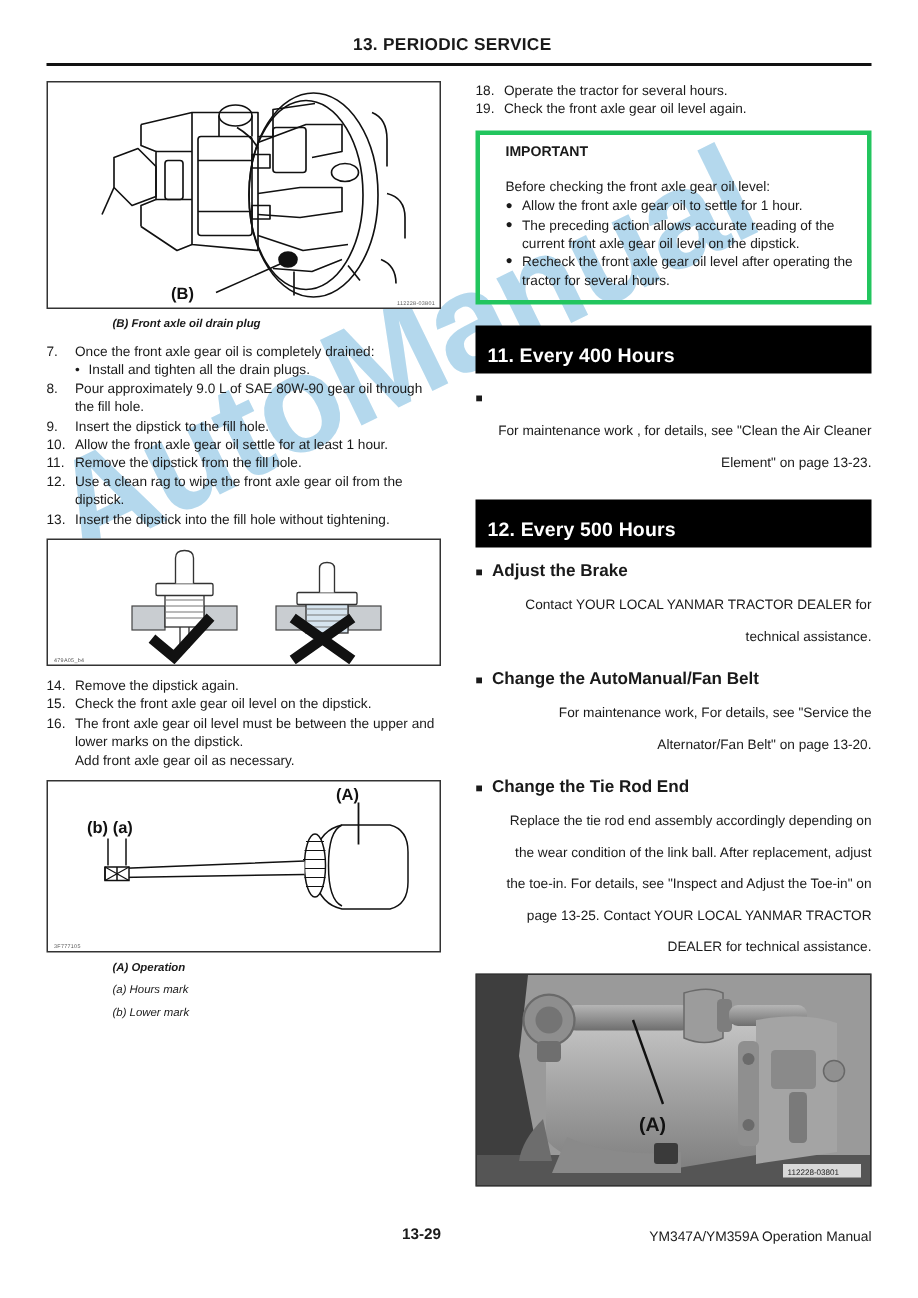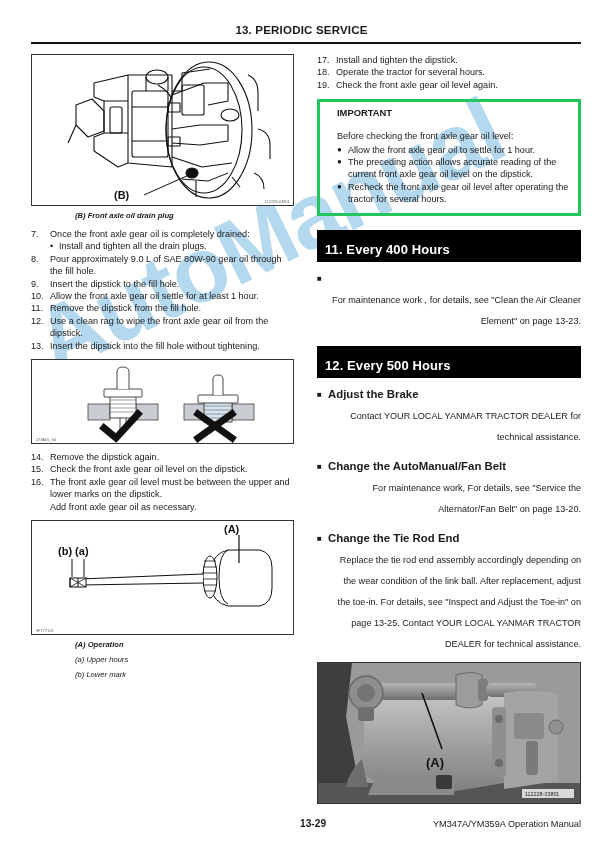--- a/index.html
+++ b/index.html
@@ -54,21 +54,21 @@
           padding:12px 8px 5px 8px;margin:14px 0 9px 0;letter-spacing:.1px;}
   .subhead{font-weight:bold;font-size:11.4px;line-height:14px;margin:0 0 4px 0;
            display:flex;align-items:flex-start;}
   .subhead .sq{width:11px;flex:0 0 11px;font-size:8px;line-height:15px;}
   .subhead .st{flex:1;}
   .body-txt{font-size:9.1px;line-height:21px;margin:0 0 0 12px;text-align:right;}
   .gap{height:11px;}
   .gap-s{height:7px;}
 
   
-  .ft-page{position:absolute;left:300px;top:818px;font-size:10.2px;font-weight:bold;}
+  .ft-page{position:absolute;left:268px;top:818px;font-size:10.2px;font-weight:bold;}
   .ft-man{position:absolute;right:31px;top:819px;font-size:9.2px;font-weight:normal;}
 
   
   svg{display:block;}
 </style>
 </head>
 <body>
 
 <div class="page">
 
@@ -241,32 +241,28 @@
         <text x="192" y="12" font-family="Liberation Sans, sans-serif" font-size="11" font-weight="bold" fill="#111">(A)</text>
 
         <path d="M40 56 L40 38" stroke="#111" stroke-width="1" fill="none"></path>
         <path d="M52 56 L52 38" stroke="#111" stroke-width="1" fill="none"></path>
         <text x="26" y="34" font-family="Liberation Sans, sans-serif" font-size="11" font-weight="bold" fill="#111">(b) (a)</text>
         </svg><span></span>
       
       <span class="figcode left">3F777105</span>
     </div>
     <div class="figcap">(A) Operation</div>
-    <div class="figcap sub">(a)  Upper hours</div>
+    <div class="figcap sub">(a)  Hours mark</div>
     <div class="figcap sub">(b)  Lower mark</div>
 
   </div>
 
   <div class="col-r">
 
     <ul class="olist">
-      <li>
-          <span class="num">17.</span>
-          <span class="txt">Install and tighten the dipstick.</span>
-        </li>
       <li>
           <span class="num">18.</span>
           <span class="txt">Operate the tractor for several hours.</span>
         </li>
       <li>
           <span class="num">19.</span>
           <span class="txt">Check the front axle gear oil level again.</span>
         </li>
     </ul>
 

